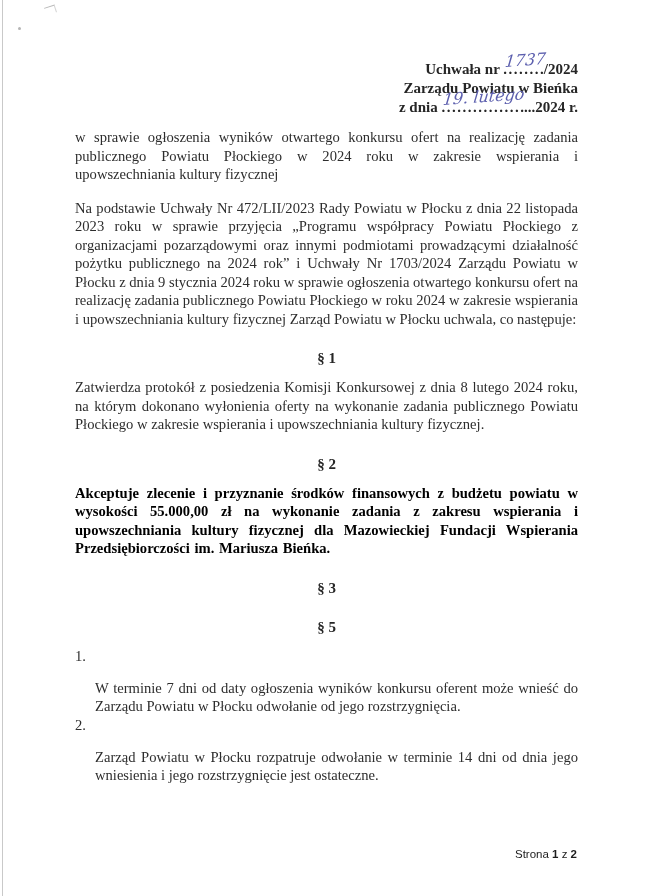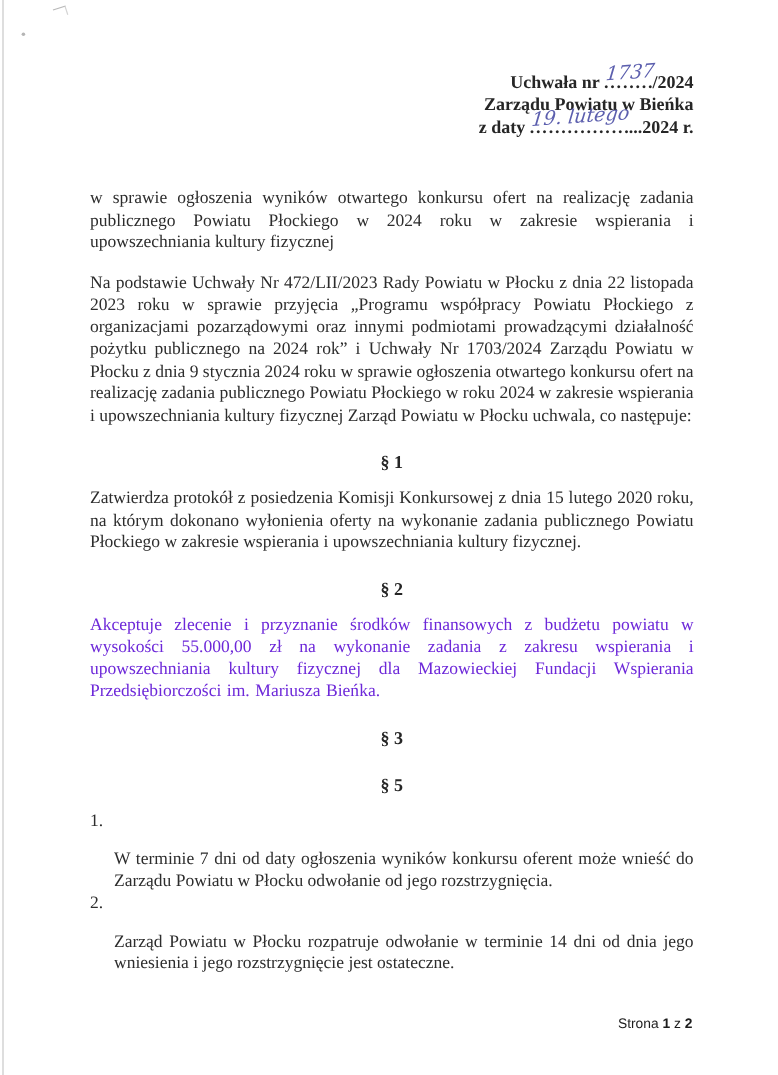--- a/index.html
+++ b/index.html
@@ -76,36 +76,36 @@
     font-family: "DejaVu Serif", serif;
     transform: rotate(-4deg) skewX(-10deg);
     transform-origin: left bottom;
   }
   .para {
     font-size: 14.6px;
     line-height: 18.5px;
     text-align: justify;
     margin: 0;
   }
-  .subject { margin-top: 39px; }
+  .subject { margin-top: 11px; }
   .preamble { margin-top: 15px; }
   .section-heading {
     text-align: center;
     font-weight: bold;
     font-size: 15px;
     line-height: 18px;
     margin-top: 21px;
     margin-bottom: 11px;
     color: #262626;
   }
   .section-body { margin-top: 0; }
   .bold-para {
-    font-weight: normal;
+    font-weight: bold;
     word-spacing: 1px;
-    color: #6d28d9;
+    color: #000000;
   }
   .appeal-list {
     margin-top: 0;
   }
   .li {
     display: flex;
     font-size: 14.6px;
     line-height: 18.5px;
   }
   .li-num {
@@ -135,29 +135,29 @@
 
 <div class="scan-edge"></div>
 <div class="artifact-squiggle"></div>
 <div class="artifact-dot"></div>
 
 <div class="content">
 
   <div class="doc-header">
     <div><span class="sp">Uchwała nr </span><span class="hw-wrap"><span class="dots">.......</span><span class="hw">1737</span></span><span class="sp">./2024</span></div>
     <div>Zarządu Powiatu w Bieńka</div>
-    <div><span class="sp">z daty </span><span class="hw-wrap"><span class="dots">...............</span><span class="hw">19. lutego</span></span><span class="sp">....2024 r.</span></div>
+    <div><span class="sp">z dnia </span><span class="hw-wrap"><span class="dots">...............</span><span class="hw">19. lutego</span></span><span class="sp">....2024 r.</span></div>
   </div>
 
   <p class="para subject">w sprawie ogłoszenia wyników otwartego konkursu ofert na realizację zadania publicznego Powiatu Płockiego w 2024 roku w zakresie wspierania i upowszechniania kultury fizycznej</p>
 
   <p class="para preamble">Na podstawie Uchwały Nr 472/LII/2023 Rady Powiatu w Płocku z dnia 22 listopada 2023 roku w sprawie przyjęcia „Programu współpracy Powiatu Płockiego z organizacjami pozarządowymi oraz innymi podmiotami prowadzącymi działalność pożytku publicznego na 2024 rok” i Uchwały Nr 1703/2024 Zarządu Powiatu w Płocku z dnia 9 stycznia 2024 roku  w sprawie ogłoszenia otwartego konkursu ofert na realizację zadania publicznego Powiatu Płockiego w roku 2024 w zakresie wspierania i upowszechniania kultury fizycznej Zarząd Powiatu w Płocku uchwala, co następuje:</p>
 
   <div class="section-heading">§ 1</div>
-  <p class="para section-body">Zatwierdza protokół z posiedzenia Komisji Konkursowej z dnia 15 lutego 2020 roku, na którym dokonano wyłonienia oferty na wykonanie zadania publicznego Powiatu Płockiego w zakresie wspierania i upowszechniania kultury fizycznej.</p>
+  <p class="para section-body">Zatwierdza protokół z posiedzenia Komisji Konkursowej z dnia 8 lutego 2024 roku, na którym dokonano wyłonienia oferty na wykonanie zadania publicznego Powiatu Płockiego w zakresie wspierania i upowszechniania kultury fizycznej.</p>
 
   <div class="section-heading">§ 2</div>
   <p class="para section-body bold-para">Akceptuje zlecenie i przyznanie środków finansowych z budżetu powiatu w wysokości 55.000,00 zł na wykonanie zadania z zakresu wspierania i upowszechniania kultury fizycznej dla Mazowieckiej Fundacji Wspierania Przedsiębiorczości im. Mariusza Bieńka.</p>
 
   <div class="section-heading">§ 3</div>
 
   <div class="section-heading">§ 5</div>
   <div class="appeal-list">
     <div class="li">
       <span class="li-num">1.</span>

